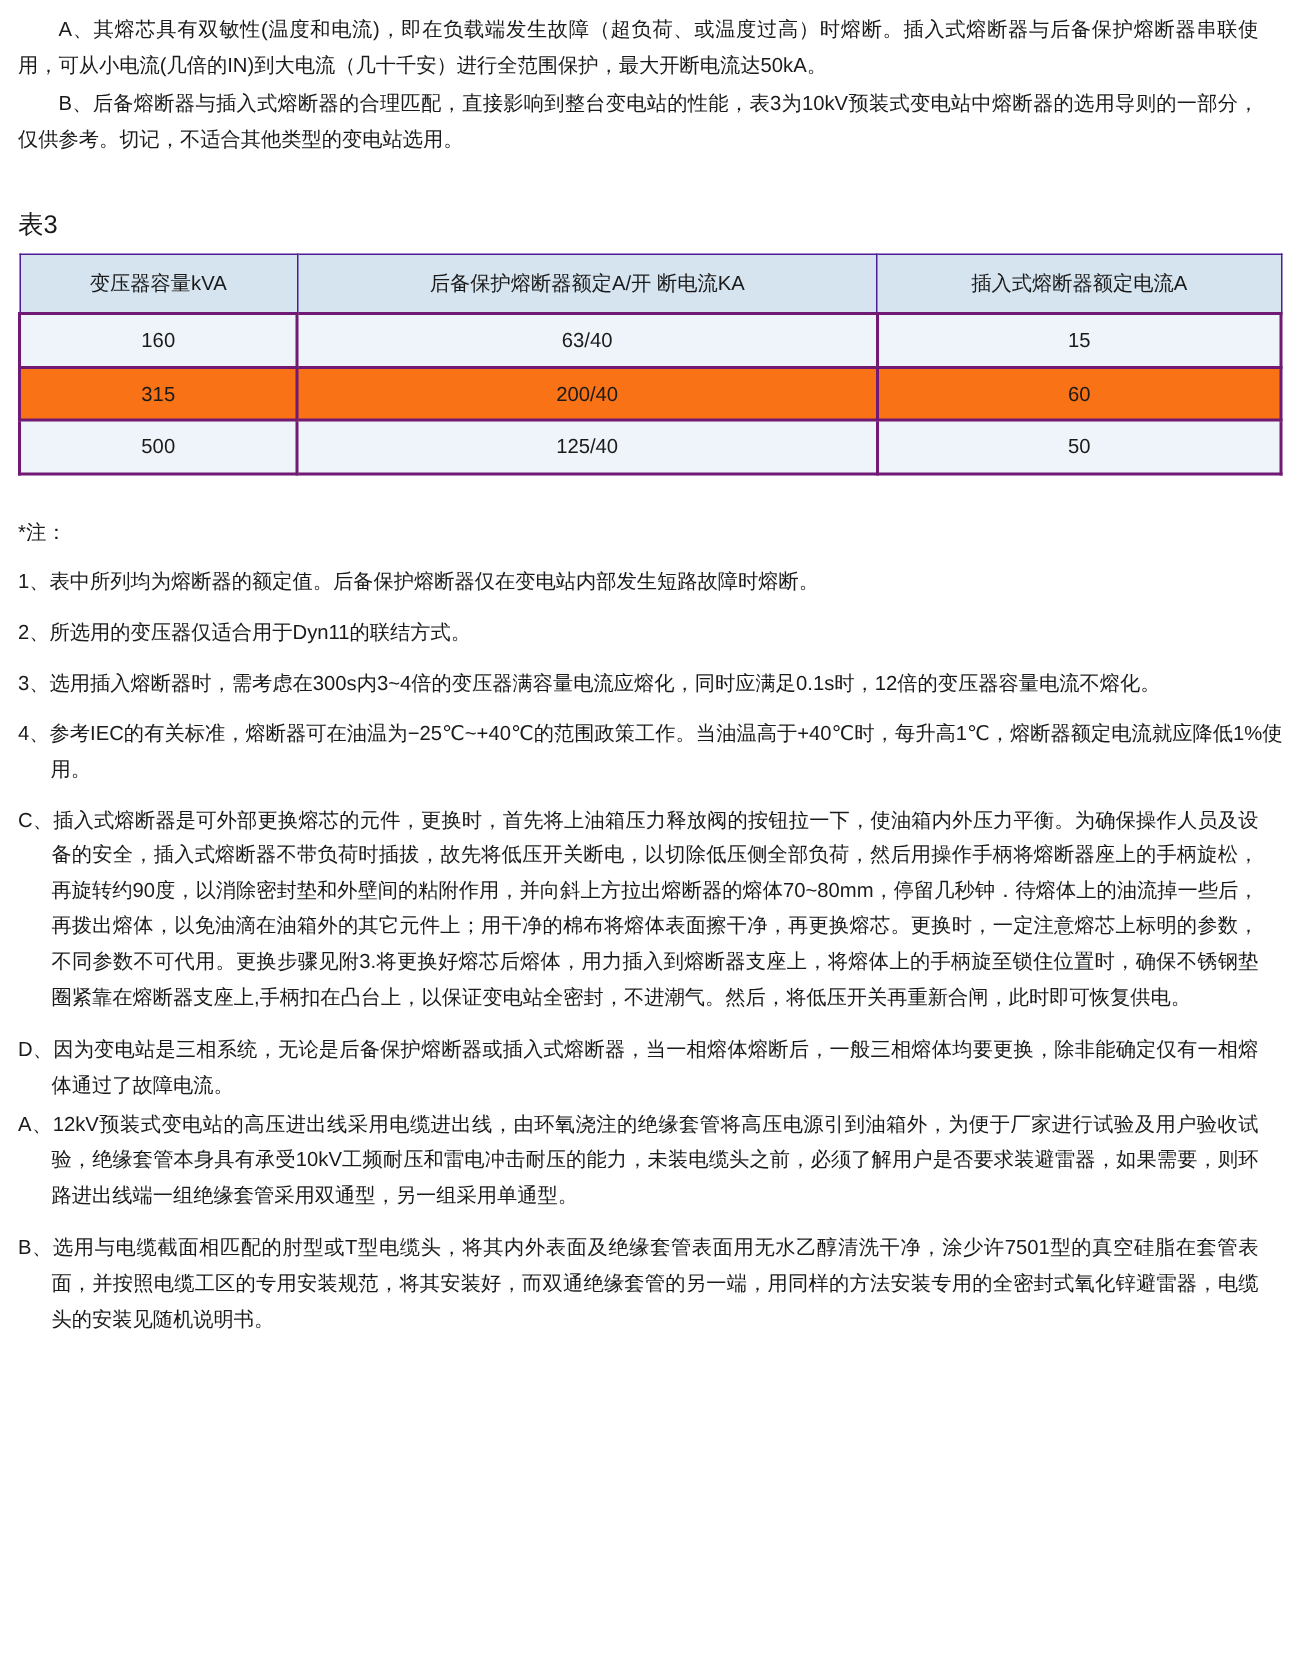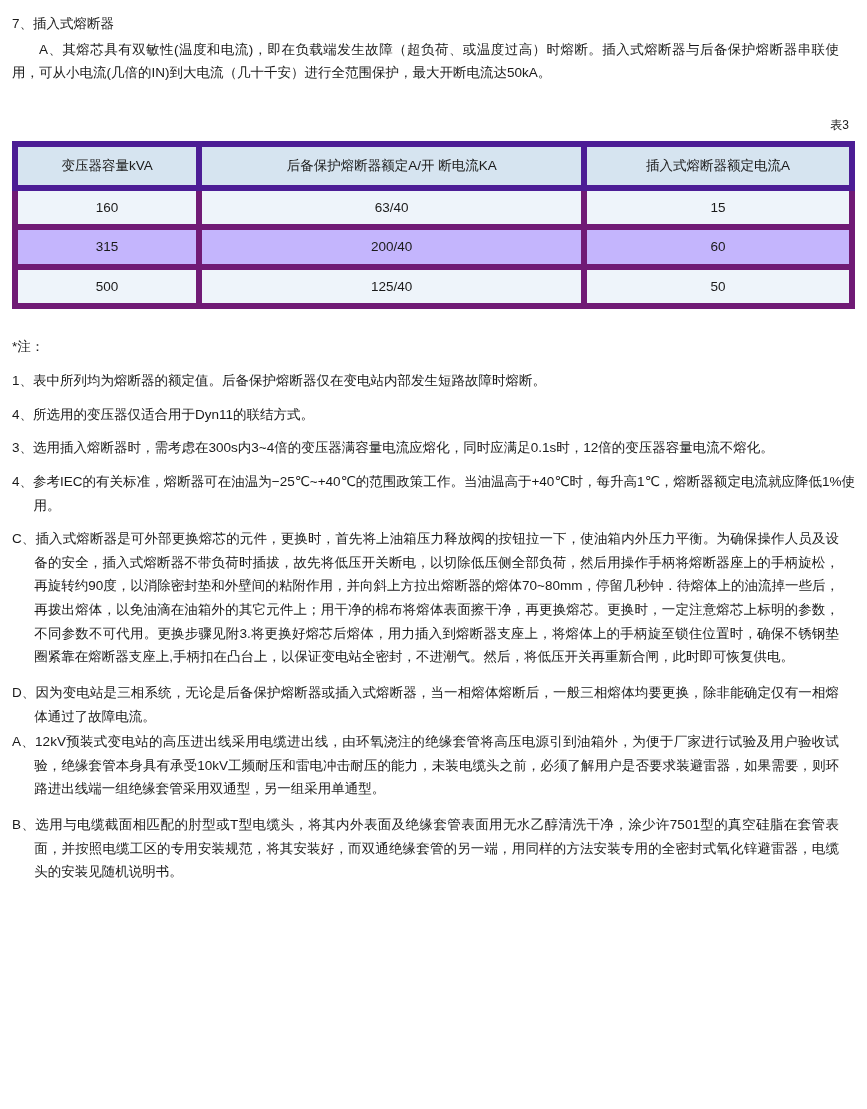--- a/index.html
+++ b/index.html
@@ -36,51 +36,51 @@
   }
   .hang {
     padding-left: 1.6em;
     text-indent: -1.6em;
   }
   .hang-c {
     padding-left: 1.65em;
     text-indent: -1.65em;
   }
   .table-caption {
-    text-align: right;
+    text-align: left;
     margin: 30px 6px 5px 0;
-    font-size: 12px;
+    font-size: 17px;
   }
   table.spec {
     border-collapse: collapse;
     width: 843px;
     margin: 0 auto 6px auto;
     table-layout: fixed;
   }
   table.spec th {
     background: #d6e4f0;
-    border: 6px solid #4c1d95;
+    border: 1px solid #4c1d95;
     font-weight: normal;
     font-size: 13.5px;
     padding: 7px 4px;
     text-align: center;
     color: #1a1a1a;
   }
   table.spec td {
-    border: 6px solid #701a75;
+    border: 2px solid #701a75;
     padding: 5px 4px;
     text-align: center;
     font-size: 13.5px;
     color: #1a1a1a;
   }
   table.spec tr.row-even td {
     background: #eef4fa;
   }
   table.spec tr.row-odd td {
-    background: #c4b5fd;
+    background: #f97316;
   }
   .notes {
     margin-top: 26px;
   }
   .note-title {
     margin: 0 0 10px 0;
   }
   .note {
     margin: 0 0 10px 0;
     text-align: justify;
@@ -94,24 +94,24 @@
   }
   .sub-head {
     margin: 14px 0 8px 0;
   }
 </style>
 </head>
 <body>
 
 <div class="page">
 
-  <div class="sec-head">7、插入式熔断器</div>
 
   <p class="para indent2">A、其熔芯具有双敏性(温度和电流)，即在负载端发生故障（超负荷、或温度过高）时熔断。插入式熔断器与后备保护熔断器串联使用，可从小电流(几倍的IN)到大电流（几十千安）进行全范围保护，最大开断电流达50kA。</p>
 
+  <p class="para indent2">B、后备熔断器与插入式熔断器的合理匹配，直接影响到整台变电站的性能，表3为10kV预装式变电站中熔断器的选用导则的一部分，仅供参考。切记，不适合其他类型的变电站选用。</p>
 
   <div class="table-caption">表3</div>
 
   <table class="spec">
     <colgroup>
       <col style="width:22%">
       <col style="width:46%">
       <col style="width:32%">
     </colgroup>
     <thead>
@@ -136,21 +136,21 @@
         <td>500</td>
         <td>125/40</td>
         <td>50</td>
       </tr>
     </tbody>
   </table>
 
   <div class="notes">
     <p class="note-title">*注：</p>
     <p class="note hang">1、表中所列均为熔断器的额定值。后备保护熔断器仅在变电站内部发生短路故障时熔断。</p>
-    <p class="note hang">4、所选用的变压器仅适合用于Dyn11的联结方式。</p>
+    <p class="note hang">2、所选用的变压器仅适合用于Dyn11的联结方式。</p>
     <p class="note hang">3、选用插入熔断器时，需考虑在300s内3~4倍的变压器满容量电流应熔化，同时应满足0.1s时，12倍的变压器容量电流不熔化。</p>
     <p class="note hang">4、参考IEC的有关标准，熔断器可在油温为−25℃~+40℃的范围政策工作。当油温高于+40℃时，每升高1℃，熔断器额定电流就应降低1%使用。</p>
   </div>
 
   <p class="para hang-c blockC">C、插入式熔断器是可外部更换熔芯的元件，更换时，首先将上油箱压力释放阀的按钮拉一下，使油箱内外压力平衡。为确保操作人员及设备的安全，插入式熔断器不带负荷时插拔，故先将低压开关断电，以切除低压侧全部负荷，然后用操作手柄将熔断器座上的手柄旋松，再旋转约90度，以消除密封垫和外壁间的粘附作用，并向斜上方拉出熔断器的熔体70~80mm，停留几秒钟．待熔体上的油流掉一些后，再拨出熔体，以免油滴在油箱外的其它元件上；用干净的棉布将熔体表面擦干净，再更换熔芯。更换时，一定注意熔芯上标明的参数，不同参数不可代用。更换步骤见附3.将更换好熔芯后熔体，用力插入到熔断器支座上，将熔体上的手柄旋至锁住位置时，确保不锈钢垫圈紧靠在熔断器支座上,手柄扣在凸台上，以保证变电站全密封，不进潮气。然后，将低压开关再重新合闸，此时即可恢复供电。</p>
 
   <p class="para hang-c tail-para">D、因为变电站是三相系统，无论是后备保护熔断器或插入式熔断器，当一相熔体熔断后，一般三相熔体均要更换，除非能确定仅有一相熔体通过了故障电流。</p>
 
 
   <p class="para hang-c">A、12kV预装式变电站的高压进出线采用电缆进出线，由环氧浇注的绝缘套管将高压电源引到油箱外，为便于厂家进行试验及用户验收试验，绝缘套管本身具有承受10kV工频耐压和雷电冲击耐压的能力，未装电缆头之前，必须了解用户是否要求装避雷器，如果需要，则环路进出线端一组绝缘套管采用双通型，另一组采用单通型。</p>

